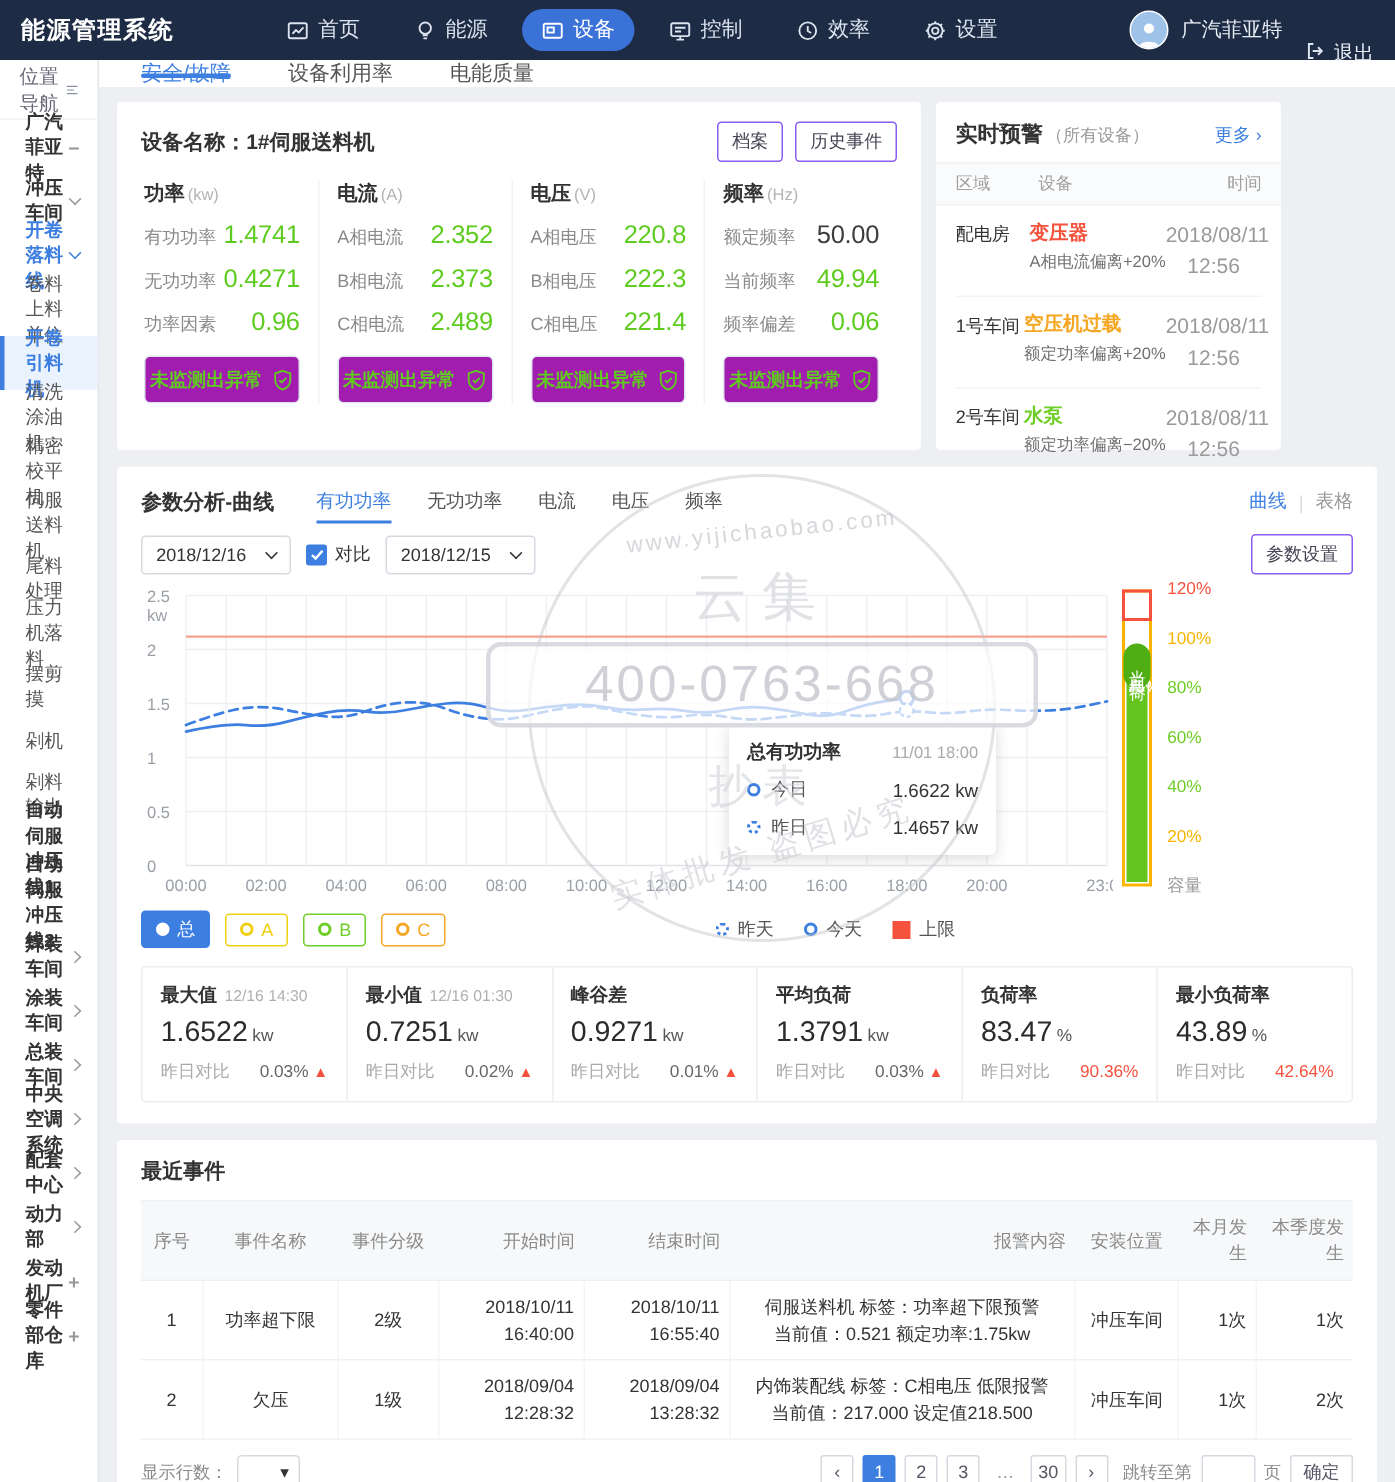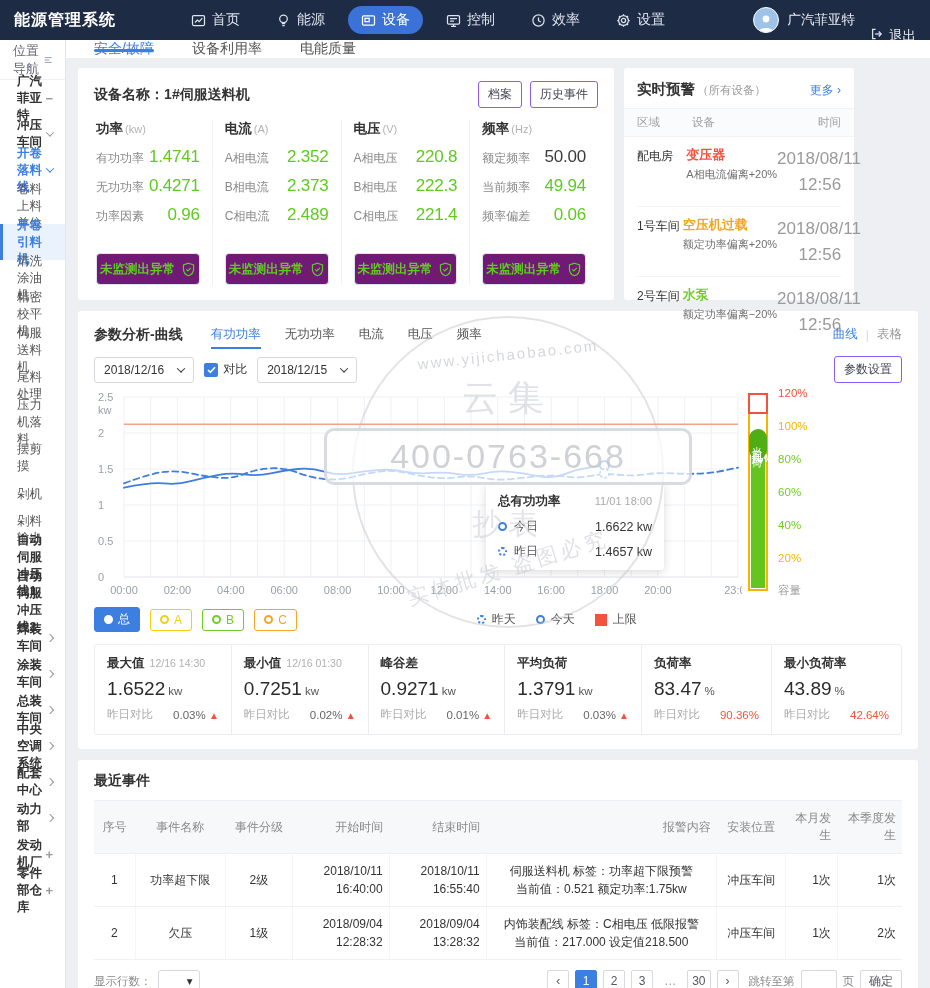--- a/index.html
+++ b/index.html
@@ -48,37 +48,37 @@
   .btn-line { border:1px solid #8b5cf6; border-radius:3px; background:#fff; font-size:12px; color:#445; padding:4px 9px; cursor:pointer; white-space:nowrap; }
   .metrics { display:flex; margin-top:12px; }
   .metric { flex:1; padding:0 12px; border-left:1px solid #f0f1f4; }
   .metric:first-child { border-left:none; padding-left:2px; }
   .m-head { font-size:13.5px; font-weight:bold; color:#333; }
   .m-unit { font-size:11px; color:#b3b3b3; font-weight:normal; margin-left:2px; }
   .m-row { display:flex; justify-content:space-between; align-items:baseline; margin-top:9px; }
   .m-label { font-size:12px; color:#8a8a8a; }
   .m-val { font-size:17px; color:#5ecb1f; letter-spacing:-0.2px; }
   .m-val.dark { color:#3c3c3c; }
-  .ok-btn { margin-top:28px; height:32px; border:1px solid #dfe5ec; border-radius:4px; display:flex; align-items:center; justify-content:center; gap:6px; color:#5ecb1f; font-size:12.5px; font-weight:bold; cursor:pointer; background:#701a75; }
+  .ok-btn { margin-top:12px; height:32px; border:1px solid #dfe5ec; border-radius:4px; display:flex; align-items:center; justify-content:center; gap:6px; color:#5ecb1f; font-size:12.5px; font-weight:bold; cursor:pointer; background:#a21caf; }
 
   
   .alert-panel { width:230px; height:232px; padding:12px 13px; }
   .al-head { display:flex; align-items:baseline; }
   .al-title { font-size:14.5px; font-weight:bold; color:#333; }
   .al-sub { font-size:11.5px; color:#9a9a9a; margin-left:2px; }
   .al-more { margin-left:auto; font-size:12px; color:#3d7fe0; cursor:pointer; }
   .al-cols { display:flex; font-size:11.5px; color:#a0a0a0; background:#fafbfc; margin:9px -13px 0; padding:6px 13px; border-top:1px solid #f2f3f5; border-bottom:1px solid #f2f3f5; }
   .al-cols .c1 { width:55px; } .al-cols .c2 { flex:1; } .al-cols .c3 { text-align:right; width:62px; }
   .al-row { display:flex; padding:9px 0; border-bottom:1px solid #f4f4f6; }
   .al-row:last-child { border-bottom:none; }
   .al-area { width:55px; font-size:12px; color:#333; padding-top:2px; }
   .al-dev { flex:1; }
   .al-devname { font-size:13px; font-weight:bold; }
   .al-desc { font-size:11px; color:#707070; margin-top:3px; white-space:nowrap; }
-  .al-time { width:64px; text-align:right; font-size:17px; color:#9a9a9a; line-height:1.5; }
+  .al-time { width:64px; text-align:center; font-size:14px; color:#9a9a9a; line-height:1.5; }
 
   
   .chart-panel { margin-top:11px; padding:12px 16px 14px; }
   .ch-head { display:flex; align-items:center; }
   .ch-title { font-size:14px; font-weight:bold; color:#333; }
   .ch-tabs { display:flex; gap:24px; margin-left:28px; }
   .ch-tab { font-size:12.5px; color:#555; cursor:pointer; padding-bottom:6px; position:relative; top:3px; }
   .ch-tab.active { color:#3d7fe0; }
   .ch-tab.active:after { content:""; position:absolute; left:0; right:0; bottom:0; height:2px; background:#3d7fe0; }
   .ch-view { margin-left:auto; font-size:12.5px; color:#999; display:flex; gap:8px; align-items:center; }

